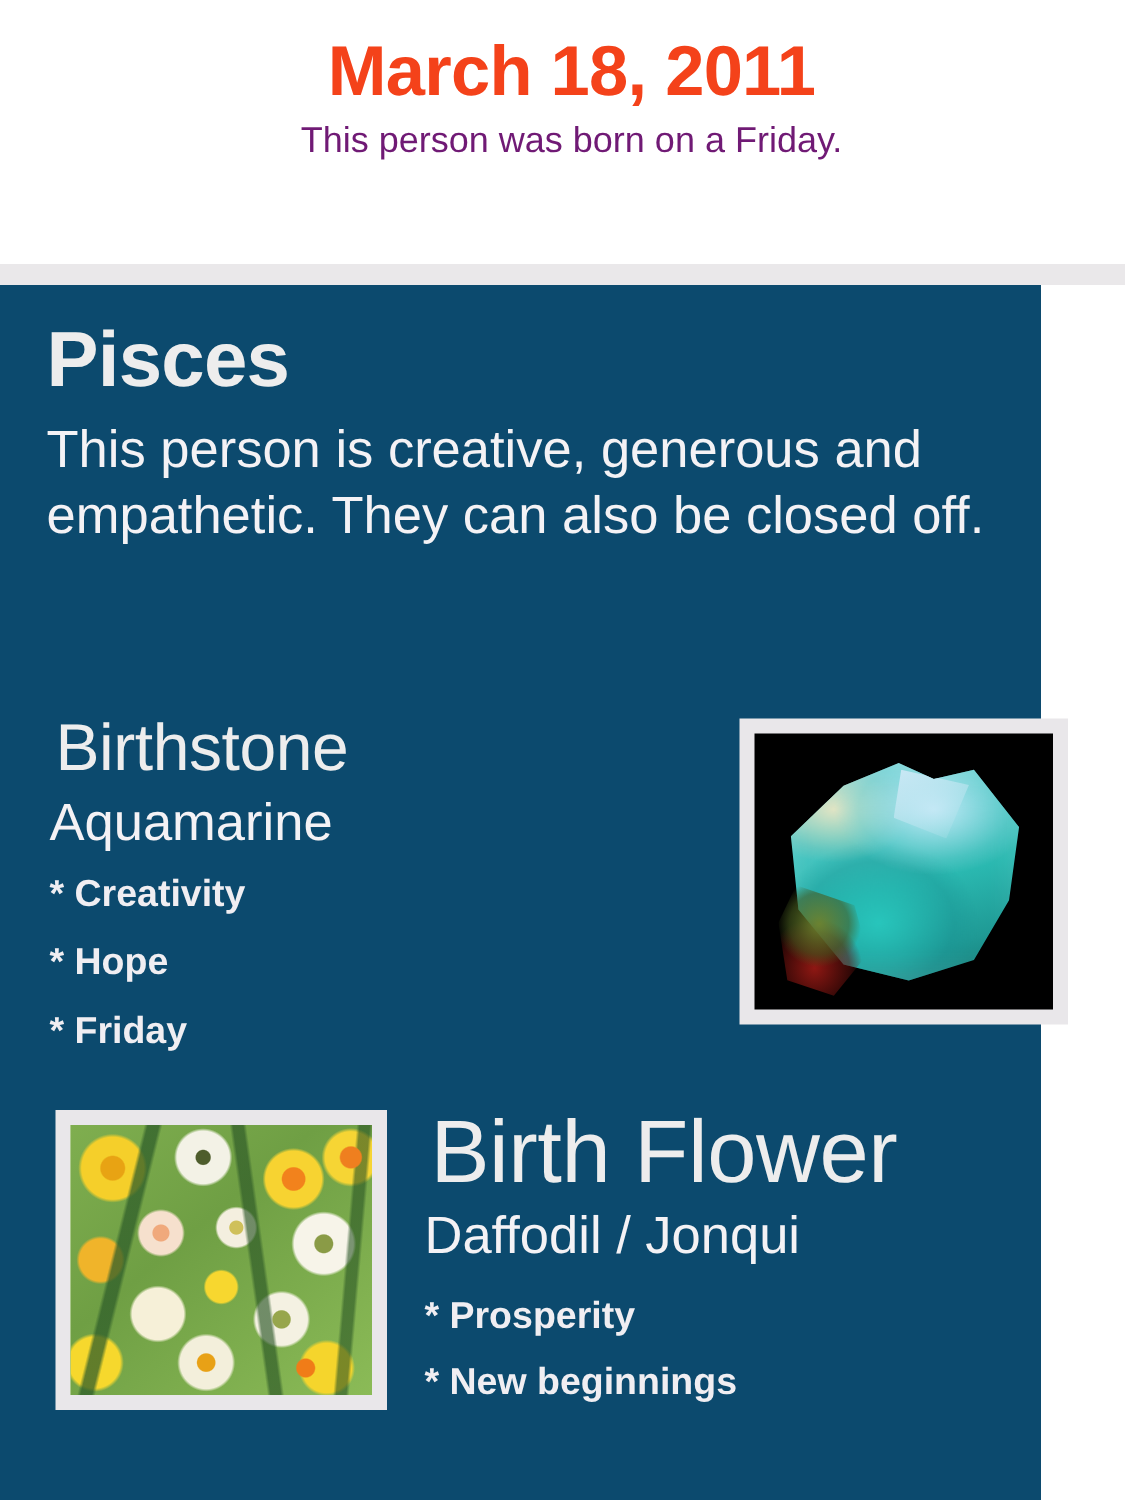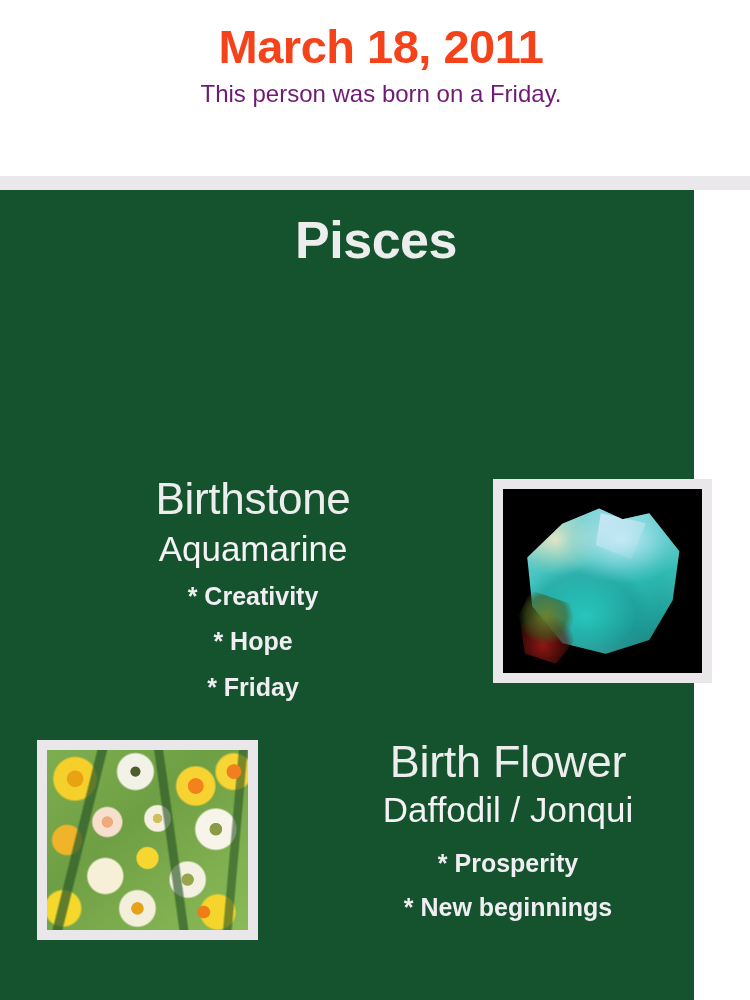--- a/index.html
+++ b/index.html
@@ -66,22 +66,21 @@
     height: 14px;
     background: #EAE8EA;
   }
 
   
   .panel {
     position: absolute;
     left: 0; top: 190px;
     width: 694px;
     height: 810px;
-    background: #14532d;
-    text-align: center;
+    background: #0c4a6e;
   }
 
   
   .zodiac {
     position: absolute;
     left: 31px;
     top: 24px;
     width: 690px;
   }
   .zodiac-title {
@@ -174,21 +173,21 @@
     overflow: hidden;
     background: #8FBF5B;
   }
 
   .flower-text {
     position: absolute;
     left: 283px;
     top: 545px;
     width: 450px;
   }
-  .flower-text .section-title { font-size: 45px; }
+  .flower-text .section-title { font-size: 59px; }
   .flower-text .section-name { font-size: 35px; padding-top: 4px; }
   .flower-text .bullets { padding-top: 12px; }
   .flower-text .bullets li { line-height: 1.78; }
 
   
   .gem {
     position: absolute;
     left: 8%;
     top: 9%;
     width: 84%;
@@ -275,20 +274,21 @@
     <h1 class="header-date">March 18, 2011</h1>
     <p class="header-note">This person was born on a Friday.</p>
   </div>
 
   <div class="divider-band"></div>
 
   <div class="panel">
 
     <div class="zodiac">
       <h2 class="zodiac-title">Pisces</h2>
+      <p class="zodiac-desc">This person is creative, generous and empathetic. They can also be closed off.</p>
     </div>
 
     <div class="stone-text">
       <h2 class="section-title">Birthstone</h2>
       <p class="section-name">Aquamarine</p>
       <ul class="bullets">
         <li>* Creativity</li>
         <li>* Hope</li>
         <li>* Friday</li>
       </ul>

